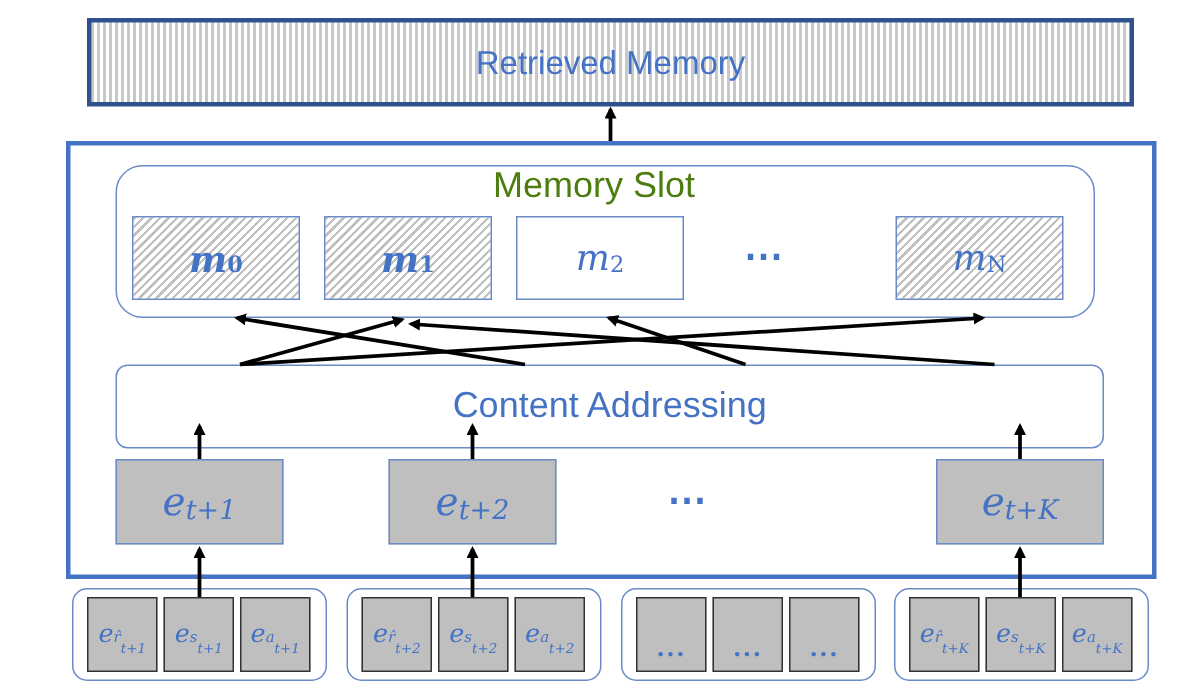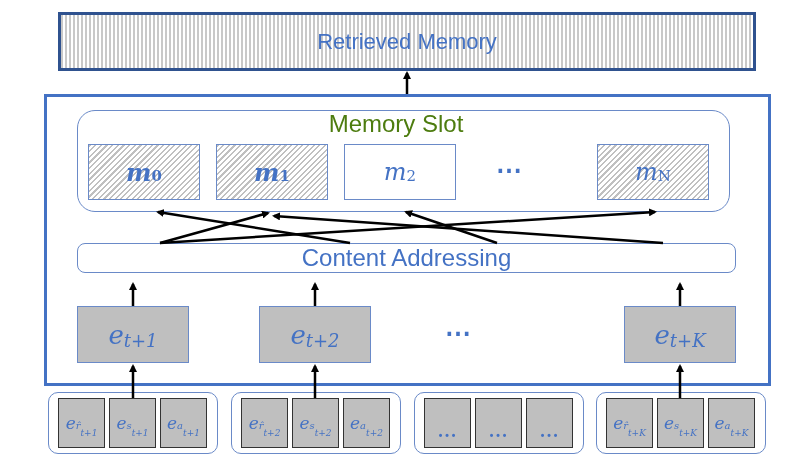--- a/index.html
+++ b/index.html
@@ -20,21 +20,21 @@
     top:144px; width:112px; height:56px; border:1.3px solid #6A8AC8;
     display:flex; align-items:center; justify-content:center;
     font-family:"DejaVu Serif", serif; color:#4472C4; font-size:24px; font-style:italic;
   }
   .hatch { background: repeating-linear-gradient(135deg, #c0c0c0 0px, #c0c0c0 1.5px, #ffffff 1.5px, #ffffff 4px); }
   .plain { background:#ffffff; }
   .mem sub { font-size:15px; font-style:normal; position:relative; top:4px; }
   .mem.bold { font-weight:bold; }
   .mem.bold sub { font-weight:bold; }
   .dots { font-size:26px; color:#4472C4; letter-spacing:2px; font-weight:bold; }
-  .content { left:77px; top:243px; width:659px; height:30px; border:1.3px solid #6A8AC8; border-radius:8px;
+  .content { left:77px; top:243px; width:659px; height:56px; border:1.3px solid #6A8AC8; border-radius:8px;
     display:flex; align-items:center; justify-content:center; font-size:24px; color:#4472C4; }
   .ebox { top:306px; width:112px; height:57px; background:#BFBFBF; border:1.3px solid #6A8AC8;
     display:flex; align-items:center; justify-content:center; font-family:"DejaVu Serif", serif; font-style:italic; color:#4472C4; font-size:26px; }
   .ebox sub { font-size:18px; position:relative; top:6px; }
   .group { top:392px; width:170px; height:62px; border:1.3px solid #6A8AC8; border-radius:10px; }
   .cell { top:398px; width:47px; height:50px; background:#BFBFBF; border:1.3px solid #333333;
     display:flex; align-items:center; justify-content:center; font-family:"DejaVu Serif", serif; font-style:italic; color:#4472C4; font-size:17px; }
   .cell sub { font-size:10px; position:relative; top:4px; }
   .cell .cdots { font-style:normal; font-weight:bold; font-size:16px; letter-spacing:1px; position:relative; top:8px; }
   svg.overlay { position:absolute; left:0; top:0; }

